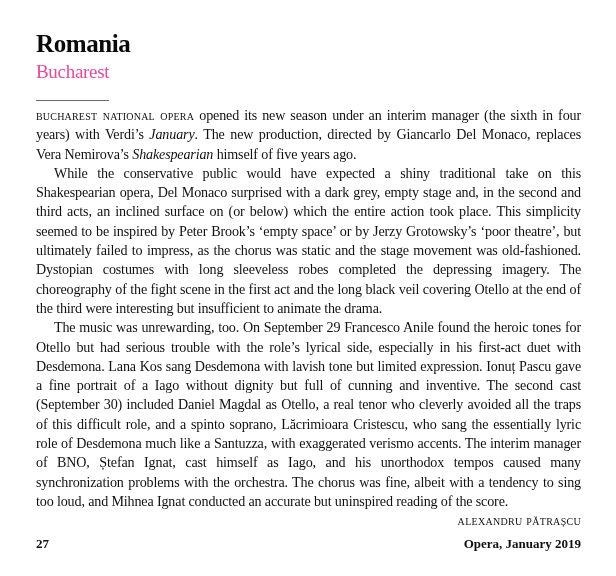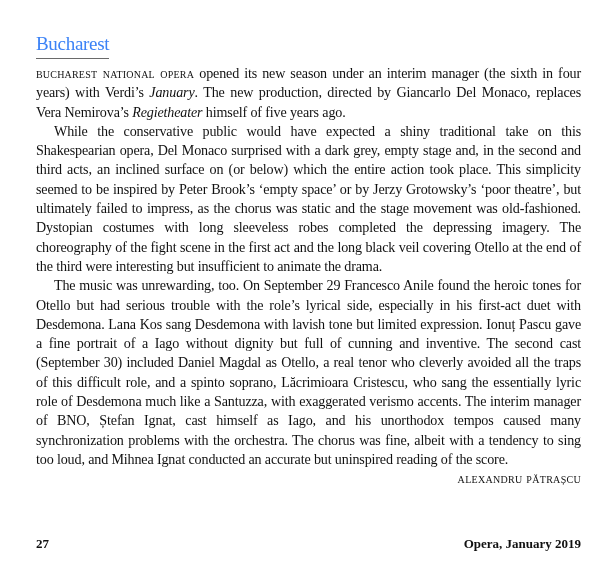--- a/index.html
+++ b/index.html
@@ -30,24 +30,24 @@
       letter-spacing: -0.4px;
       color: #0a0a0a;
     }
     .city {
       font-family: "Liberation Serif", serif;
       font-weight: normal;
       font-size: 19px;
       line-height: 22px;
       margin: 3px 0 0 0;
       display: inline-block;
-      padding-bottom: 3px;
+      padding-bottom: 17px;
       border-bottom: 1.5px solid #6a6a6a;
       letter-spacing: -0.3px;
-      color: #3b82f6;
+      color: #ec4899;
     }
     .article {
       margin-top: 5px;
       font-size: 14.1px;
       line-height: 19.3px;
       text-align: justify;
       letter-spacing: -0.15px;
     }
     .article p {
       margin: 0;
@@ -89,24 +89,25 @@
       position: absolute;
       right: 0;
       top: 0;
       font-weight: bold;
     }
   </style>
 </head>
 <body>
 
 <div class="page">
+  <h1 class="country">Romania</h1>
   <h2 class="city">Bucharest</h2>
 
   <div class="article">
-    <p><span class="sc">Bucharest National Opera</span><span> opened its new season under an interim manager (the sixth in four years) with Verdi’s </span><em>January</em><span>. The new production, directed by Giancarlo Del Monaco, replaces Vera Nemirova’s </span><em>Regietheater</em><span> himself of five years ago.</span></p>
+    <p><span class="sc">Bucharest National Opera</span><span> opened its new season under an interim manager (the sixth in four years) with Verdi’s </span><em>January</em><span>. The new production, directed by Giancarlo Del Monaco, replaces Vera Nemirova’s </span><em>Shakespearian</em><span> himself of five years ago.</span></p>
 
     <p class="indent">While the conservative public would have expected a shiny traditional take on this Shakespearian opera, Del Monaco surprised with a dark grey, empty stage and, in the second and third acts, an inclined surface on (or below) which the entire action took place. This simplicity seemed to be inspired by Peter Brook’s ‘empty space’ or by Jerzy Grotowsky’s ‘poor theatre’, but ultimately failed to impress, as the chorus was static and the stage movement was old-fashioned. Dystopian costumes with long sleeveless robes completed the depressing imagery. The choreography of the fight scene in the first act and the long black veil covering Otello at the end of the third were interesting but insufficient to animate the drama.</p>
 
     <p class="indent last-line"><span>The music was unrewarding, too. On September 29 Francesco Anile found the heroic tones for Otello but had serious trouble with the role’s lyrical side, especially in his first-act duet with Desdemona. Lana Kos sang Desdemona with lavish tone but limited expression. Ionuț Pascu gave a fine portrait of a Iago without dignity but full of cunning and inventive. The second cast (September 30) included Daniel Magdal as Otello, a real tenor who cleverly avoided all the traps of this difficult role, and a spinto soprano, Lăcrimioara Cristescu, who sang the essentially lyric role of Desdemona much like a Santuzza, with exaggerated verismo accents. The interim manager of BNO, Ștefan Ignat, cast himself as Iago, and his unorthodox tempos caused many synchronization problems with the orchestra. The chorus was fine, albeit with a tendency to sing too loud, and Mihnea Ignat conducted an accurate but uninspired reading of the score.</span><span class="byline">Alexandru Pătrașcu</span></p>
   </div>
 </div>
 
 <div class="footer">
   <span class="page-number">27</span>
   <span class="journal">Opera, January 2019</span>

